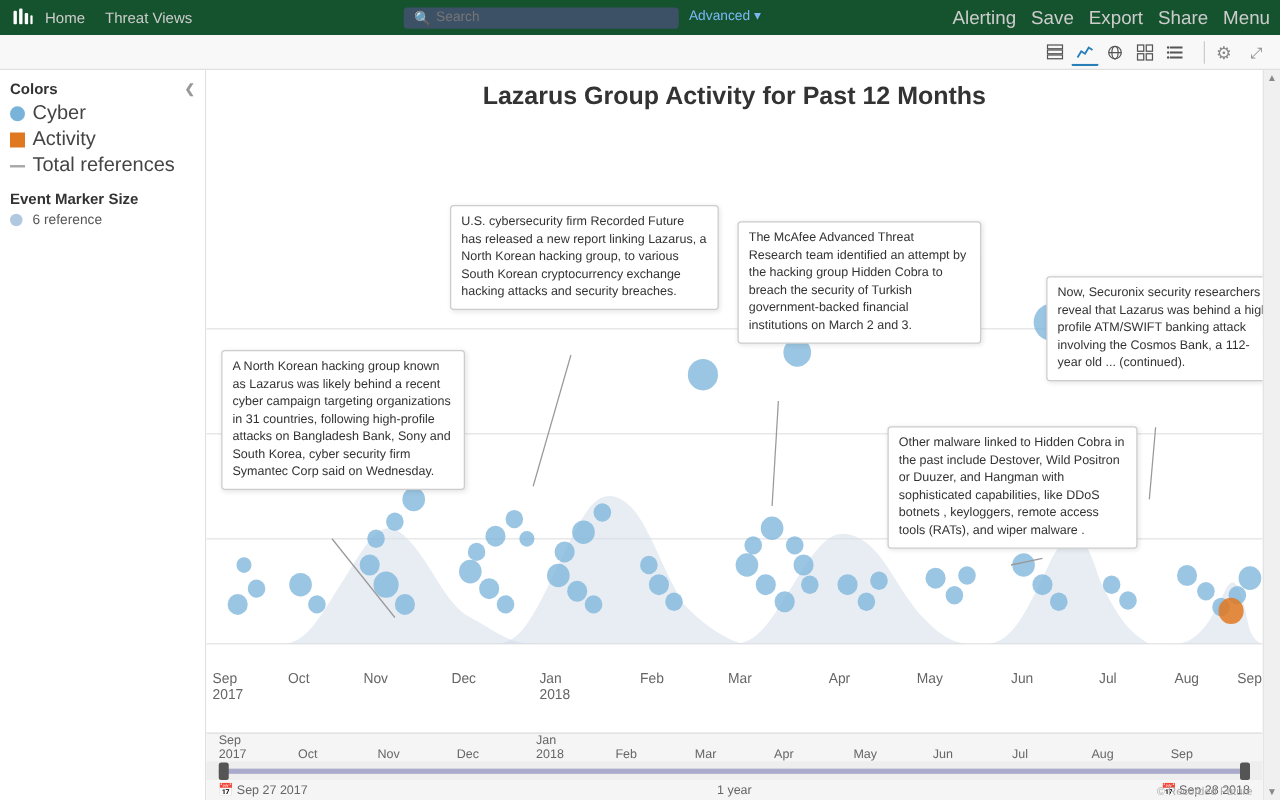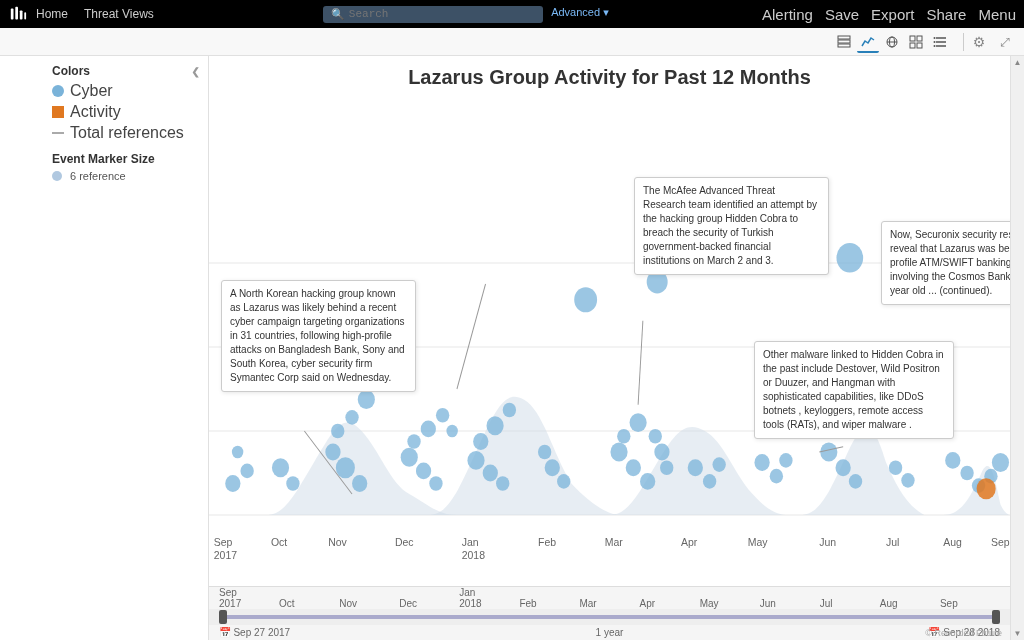--- a/index.html
+++ b/index.html
@@ -2,21 +2,21 @@
 <html><head>
   <meta charset="utf-8">
   <style>
     * { box-sizing: border-box; margin: 0; padding: 0; }
     body { font-family: Arial, sans-serif; font-size: 12px; background: #fff; width: 1024px; height: 640px; overflow: hidden; }
 
     
     #topnav {
       display: flex;
       align-items: center;
-      background: #000000;
+      background: #14532d;
       height: 28px;
       padding: 0 8px;
       color: #fff;
     }
     #topnav .nav-logo {
       width: 20px; height: 20px; margin-right: 8px;
       display: flex; align-items: center; justify-content: center;
     }
     #topnav .nav-logo svg { width: 18px; height: 18px; }
     .nav-link {
@@ -39,21 +39,20 @@
       padding: 2px 8px;
       width: 220px;
     }
     .search-box input {
       background: transparent;
       border: none;
       outline: none;
       color: #ccc;
       font-size: 11px;
       width: 140px;
-      font-family: Liberation Mono, monospace;
     }
     .search-icon-nav { color: #aaa; margin-right: 4px; font-size: 11px; }
     .advanced-btn {
       color: #7ab8f5;
       font-size: 11px;
       margin-left: 8px;
       cursor: pointer;
     }
     .nav-right {
       display: flex;
@@ -92,21 +91,20 @@
     }
     .toolbar-icon.active { border-bottom: 2px solid #2980b9; color: #2980b9; }
     .toolbar-sep { width: 1px; height: 18px; background: #ccc; margin: 0 4px; }
     .toolbar-gear { font-size: 14px; color: #888; cursor: pointer; }
     .toolbar-expand { font-size: 12px; color: #888; cursor: pointer; margin-left: 4px; }
 
     
     #main {
       display: flex;
       height: calc(640px - 56px);
-      padding-left: 44px;
     }
 
     
     #left-panel {
       width: 165px;
       min-width: 165px;
       border-right: 1px solid #e0e0e0;
       background: #fff;
       padding: 8px;
       font-size: 11px;
@@ -511,20 +509,23 @@
 
       <circle cx="815" cy="375" r="10" class="bubble-snort"></circle>
 
       <line x1="755" y1="235" x2="750" y2="290" stroke="#999" stroke-width="1"></line>
 
       <circle cx="395" cy="195" r="12" class="bubble-cyber"></circle>
       <circle cx="470" cy="178" r="11" class="bubble-cyber"></circle>
       <circle cx="672" cy="155" r="14" class="bubble-cyber"></circle>
     </svg>
 
+    <div class="annotation-box" style="top:108px; left:195px; width:215px;">
+      <span>U.S. cybersecurity firm Recorded Future has released a new report linking Lazarus, a North Korean hacking group, to various South Korean cryptocurrency exchange hacking attacks and security breaches.</span>
+    </div>
 
     <div class="annotation-box" style="top:121px; left:425px; width:195px;">
       <span>The McAfee Advanced Threat Research team identified an attempt by the hacking group Hidden Cobra to breach the security of Turkish government-backed financial institutions on March 2 and 3.</span>
     </div>
 
     <div class="annotation-box" style="top:165px; left:672px; width:190px;">
       <span>Now, Securonix security researchers reveal that Lazarus was behind a high-profile ATM/SWIFT banking attack involving the Cosmos Bank, a 112-year old ... (continued).</span>
     </div>
 
     <div class="annotation-box" style="top:224px; left:12px; width:195px;">

